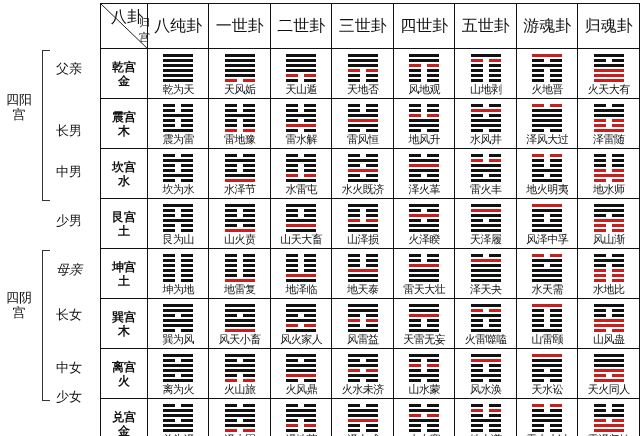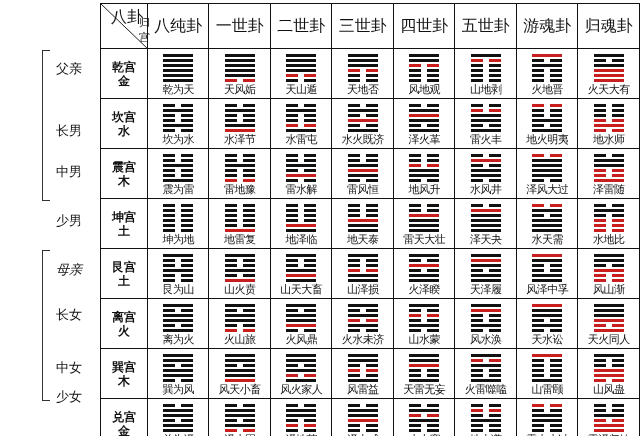--- a/index.html
+++ b/index.html
@@ -81,20 +81,24 @@
   .cname{
     font-size:11px;line-height:12px;display:block;
     letter-spacing:-0.5px;
   }
 </style>
 </head>
 <body>
 
 <div id="wrap">
 
+  <div class="side-col">
+    <div class="group-label" style="top:92px;">四阳宫</div>
+    <div class="group-label" style="top:290px;">四阴宫</div>
+  </div>
 
   <div class="row-label-col">
     <div class="brace" style="left:2px;top:50px;height:150px;"></div>
     <div class="brace-tick" style="left:2px;top:50px;width:8px;"></div>
     <div class="brace-tick" style="left:2px;top:200px;width:8px;"></div>
     <div class="brace" style="left:2px;top:250px;height:150px;"></div>
     <div class="brace-tick" style="left:2px;top:250px;width:8px;"></div>
     <div class="brace-tick" style="left:2px;top:400px;width:8px;"></div>
 
     <div class="row-label" style="top:60px;">父亲</div>
@@ -333,452 +337,662 @@
               </div>
               <div class="ln solid red">
                 <span class="seg"></span>
               </div>
             </div>
             <span class="cname">火天大有</span>
           </td>
         </tr>
         <tr>
           <td class="palace">
-            <span class="pn">坎宫</span>
-            <span class="pe">水</span>
-          </td>
-          <td class="cell">
-            <div class="hex">
-              <div class="ln broken">
-                <span class="seg"></span>
-                <span class="seg"></span>
-              </div>
-              <div class="ln solid">
-                <span class="seg"></span>
-              </div>
-              <div class="ln broken">
-                <span class="seg"></span>
-                <span class="seg"></span>
-              </div>
-              <div class="ln broken">
-                <span class="seg"></span>
-                <span class="seg"></span>
-              </div>
-              <div class="ln solid">
-                <span class="seg"></span>
-              </div>
-              <div class="ln broken">
-                <span class="seg"></span>
-                <span class="seg"></span>
-              </div>
-            </div>
-            <span class="cname">坎为水</span>
-          </td>
-          <td class="cell">
-            <div class="hex">
-              <div class="ln broken">
-                <span class="seg"></span>
-                <span class="seg"></span>
-              </div>
-              <div class="ln solid">
-                <span class="seg"></span>
-              </div>
-              <div class="ln broken">
-                <span class="seg"></span>
-                <span class="seg"></span>
-              </div>
-              <div class="ln broken">
-                <span class="seg"></span>
-                <span class="seg"></span>
-              </div>
-              <div class="ln solid">
-                <span class="seg"></span>
-              </div>
-              <div class="ln solid red">
-                <span class="seg"></span>
-              </div>
-            </div>
-            <span class="cname">水泽节</span>
-          </td>
-          <td class="cell">
-            <div class="hex">
-              <div class="ln broken">
-                <span class="seg"></span>
-                <span class="seg"></span>
-              </div>
-              <div class="ln solid">
-                <span class="seg"></span>
-              </div>
-              <div class="ln broken">
-                <span class="seg"></span>
-                <span class="seg"></span>
-              </div>
-              <div class="ln broken">
-                <span class="seg"></span>
-                <span class="seg"></span>
-              </div>
-              <div class="ln broken red">
-                <span class="seg"></span>
-                <span class="seg"></span>
-              </div>
-              <div class="ln solid">
-                <span class="seg"></span>
-              </div>
-            </div>
-            <span class="cname">水雷屯</span>
-          </td>
-          <td class="cell">
-            <div class="hex">
-              <div class="ln broken">
-                <span class="seg"></span>
-                <span class="seg"></span>
-              </div>
-              <div class="ln solid">
-                <span class="seg"></span>
-              </div>
-              <div class="ln broken">
-                <span class="seg"></span>
-                <span class="seg"></span>
-              </div>
-              <div class="ln solid red">
-                <span class="seg"></span>
-              </div>
-              <div class="ln broken">
-                <span class="seg"></span>
-                <span class="seg"></span>
-              </div>
-              <div class="ln solid">
-                <span class="seg"></span>
-              </div>
-            </div>
-            <span class="cname">水火既济</span>
-          </td>
-          <td class="cell">
-            <div class="hex">
-              <div class="ln broken">
-                <span class="seg"></span>
-                <span class="seg"></span>
-              </div>
-              <div class="ln solid">
-                <span class="seg"></span>
-              </div>
-              <div class="ln solid red">
-                <span class="seg"></span>
-              </div>
-              <div class="ln solid">
-                <span class="seg"></span>
-              </div>
-              <div class="ln broken">
-                <span class="seg"></span>
-                <span class="seg"></span>
-              </div>
-              <div class="ln solid">
-                <span class="seg"></span>
-              </div>
-            </div>
-            <span class="cname">泽火革</span>
-          </td>
-          <td class="cell">
-            <div class="hex">
-              <div class="ln broken">
-                <span class="seg"></span>
-                <span class="seg"></span>
-              </div>
-              <div class="ln broken red">
-                <span class="seg"></span>
-                <span class="seg"></span>
-              </div>
-              <div class="ln solid">
-                <span class="seg"></span>
-              </div>
-              <div class="ln solid">
-                <span class="seg"></span>
-              </div>
-              <div class="ln broken">
-                <span class="seg"></span>
-                <span class="seg"></span>
-              </div>
-              <div class="ln solid">
-                <span class="seg"></span>
-              </div>
-            </div>
-            <span class="cname">雷火丰</span>
-          </td>
-          <td class="cell">
-            <div class="hex">
-              <div class="ln broken red">
-                <span class="seg"></span>
-                <span class="seg"></span>
-              </div>
-              <div class="ln broken">
-                <span class="seg"></span>
-                <span class="seg"></span>
-              </div>
-              <div class="ln broken">
-                <span class="seg"></span>
-                <span class="seg"></span>
-              </div>
-              <div class="ln solid">
-                <span class="seg"></span>
-              </div>
-              <div class="ln broken">
-                <span class="seg"></span>
-                <span class="seg"></span>
-              </div>
-              <div class="ln solid">
-                <span class="seg"></span>
-              </div>
-            </div>
-            <span class="cname">地火明夷</span>
-          </td>
-          <td class="cell">
-            <div class="hex">
-              <div class="ln broken">
-                <span class="seg"></span>
-                <span class="seg"></span>
-              </div>
-              <div class="ln broken">
-                <span class="seg"></span>
-                <span class="seg"></span>
-              </div>
-              <div class="ln broken">
-                <span class="seg"></span>
-                <span class="seg"></span>
-              </div>
-              <div class="ln broken red">
-                <span class="seg"></span>
-                <span class="seg"></span>
-              </div>
-              <div class="ln solid red">
-                <span class="seg"></span>
-              </div>
-              <div class="ln broken red">
-                <span class="seg"></span>
-                <span class="seg"></span>
-              </div>
-            </div>
-            <span class="cname">地水师</span>
+            <span class="pn">震宫</span>
+            <span class="pe">木</span>
+          </td>
+          <td class="cell">
+            <div class="hex">
+              <div class="ln broken">
+                <span class="seg"></span>
+                <span class="seg"></span>
+              </div>
+              <div class="ln broken">
+                <span class="seg"></span>
+                <span class="seg"></span>
+              </div>
+              <div class="ln solid">
+                <span class="seg"></span>
+              </div>
+              <div class="ln broken">
+                <span class="seg"></span>
+                <span class="seg"></span>
+              </div>
+              <div class="ln broken">
+                <span class="seg"></span>
+                <span class="seg"></span>
+              </div>
+              <div class="ln solid">
+                <span class="seg"></span>
+              </div>
+            </div>
+            <span class="cname">震为雷</span>
+          </td>
+          <td class="cell">
+            <div class="hex">
+              <div class="ln broken">
+                <span class="seg"></span>
+                <span class="seg"></span>
+              </div>
+              <div class="ln broken">
+                <span class="seg"></span>
+                <span class="seg"></span>
+              </div>
+              <div class="ln solid">
+                <span class="seg"></span>
+              </div>
+              <div class="ln broken">
+                <span class="seg"></span>
+                <span class="seg"></span>
+              </div>
+              <div class="ln broken">
+                <span class="seg"></span>
+                <span class="seg"></span>
+              </div>
+              <div class="ln broken red">
+                <span class="seg"></span>
+                <span class="seg"></span>
+              </div>
+            </div>
+            <span class="cname">雷地豫</span>
+          </td>
+          <td class="cell">
+            <div class="hex">
+              <div class="ln broken">
+                <span class="seg"></span>
+                <span class="seg"></span>
+              </div>
+              <div class="ln broken">
+                <span class="seg"></span>
+                <span class="seg"></span>
+              </div>
+              <div class="ln solid">
+                <span class="seg"></span>
+              </div>
+              <div class="ln broken">
+                <span class="seg"></span>
+                <span class="seg"></span>
+              </div>
+              <div class="ln solid red">
+                <span class="seg"></span>
+              </div>
+              <div class="ln broken">
+                <span class="seg"></span>
+                <span class="seg"></span>
+              </div>
+            </div>
+            <span class="cname">雷水解</span>
+          </td>
+          <td class="cell">
+            <div class="hex">
+              <div class="ln broken">
+                <span class="seg"></span>
+                <span class="seg"></span>
+              </div>
+              <div class="ln broken">
+                <span class="seg"></span>
+                <span class="seg"></span>
+              </div>
+              <div class="ln solid">
+                <span class="seg"></span>
+              </div>
+              <div class="ln solid red">
+                <span class="seg"></span>
+              </div>
+              <div class="ln solid">
+                <span class="seg"></span>
+              </div>
+              <div class="ln broken">
+                <span class="seg"></span>
+                <span class="seg"></span>
+              </div>
+            </div>
+            <span class="cname">雷风恒</span>
+          </td>
+          <td class="cell">
+            <div class="hex">
+              <div class="ln broken">
+                <span class="seg"></span>
+                <span class="seg"></span>
+              </div>
+              <div class="ln broken">
+                <span class="seg"></span>
+                <span class="seg"></span>
+              </div>
+              <div class="ln broken red">
+                <span class="seg"></span>
+                <span class="seg"></span>
+              </div>
+              <div class="ln solid">
+                <span class="seg"></span>
+              </div>
+              <div class="ln solid">
+                <span class="seg"></span>
+              </div>
+              <div class="ln broken">
+                <span class="seg"></span>
+                <span class="seg"></span>
+              </div>
+            </div>
+            <span class="cname">地风升</span>
+          </td>
+          <td class="cell">
+            <div class="hex">
+              <div class="ln broken">
+                <span class="seg"></span>
+                <span class="seg"></span>
+              </div>
+              <div class="ln solid red">
+                <span class="seg"></span>
+              </div>
+              <div class="ln broken">
+                <span class="seg"></span>
+                <span class="seg"></span>
+              </div>
+              <div class="ln solid">
+                <span class="seg"></span>
+              </div>
+              <div class="ln solid">
+                <span class="seg"></span>
+              </div>
+              <div class="ln broken">
+                <span class="seg"></span>
+                <span class="seg"></span>
+              </div>
+            </div>
+            <span class="cname">水风井</span>
+          </td>
+          <td class="cell">
+            <div class="hex">
+              <div class="ln broken red">
+                <span class="seg"></span>
+                <span class="seg"></span>
+              </div>
+              <div class="ln solid">
+                <span class="seg"></span>
+              </div>
+              <div class="ln solid">
+                <span class="seg"></span>
+              </div>
+              <div class="ln solid">
+                <span class="seg"></span>
+              </div>
+              <div class="ln solid">
+                <span class="seg"></span>
+              </div>
+              <div class="ln broken">
+                <span class="seg"></span>
+                <span class="seg"></span>
+              </div>
+            </div>
+            <span class="cname">泽风大过</span>
+          </td>
+          <td class="cell">
+            <div class="hex">
+              <div class="ln broken">
+                <span class="seg"></span>
+                <span class="seg"></span>
+              </div>
+              <div class="ln solid">
+                <span class="seg"></span>
+              </div>
+              <div class="ln solid">
+                <span class="seg"></span>
+              </div>
+              <div class="ln broken red">
+                <span class="seg"></span>
+                <span class="seg"></span>
+              </div>
+              <div class="ln broken red">
+                <span class="seg"></span>
+                <span class="seg"></span>
+              </div>
+              <div class="ln solid red">
+                <span class="seg"></span>
+              </div>
+            </div>
+            <span class="cname">泽雷随</span>
           </td>
         </tr>
         <tr>
           <td class="palace">
-            <span class="pn">震宫</span>
-            <span class="pe">木</span>
-          </td>
-          <td class="cell">
-            <div class="hex">
-              <div class="ln broken">
-                <span class="seg"></span>
-                <span class="seg"></span>
-              </div>
-              <div class="ln broken">
-                <span class="seg"></span>
-                <span class="seg"></span>
-              </div>
-              <div class="ln solid">
-                <span class="seg"></span>
-              </div>
-              <div class="ln broken">
-                <span class="seg"></span>
-                <span class="seg"></span>
-              </div>
-              <div class="ln broken">
-                <span class="seg"></span>
-                <span class="seg"></span>
-              </div>
-              <div class="ln solid">
-                <span class="seg"></span>
-              </div>
-            </div>
-            <span class="cname">震为雷</span>
-          </td>
-          <td class="cell">
-            <div class="hex">
-              <div class="ln broken">
-                <span class="seg"></span>
-                <span class="seg"></span>
-              </div>
-              <div class="ln broken">
-                <span class="seg"></span>
-                <span class="seg"></span>
-              </div>
-              <div class="ln solid">
-                <span class="seg"></span>
-              </div>
-              <div class="ln broken">
-                <span class="seg"></span>
-                <span class="seg"></span>
-              </div>
-              <div class="ln broken">
-                <span class="seg"></span>
-                <span class="seg"></span>
-              </div>
-              <div class="ln broken red">
-                <span class="seg"></span>
-                <span class="seg"></span>
-              </div>
-            </div>
-            <span class="cname">雷地豫</span>
-          </td>
-          <td class="cell">
-            <div class="hex">
-              <div class="ln broken">
-                <span class="seg"></span>
-                <span class="seg"></span>
-              </div>
-              <div class="ln broken">
-                <span class="seg"></span>
-                <span class="seg"></span>
-              </div>
-              <div class="ln solid">
-                <span class="seg"></span>
-              </div>
-              <div class="ln broken">
-                <span class="seg"></span>
-                <span class="seg"></span>
-              </div>
-              <div class="ln solid red">
-                <span class="seg"></span>
-              </div>
-              <div class="ln broken">
-                <span class="seg"></span>
-                <span class="seg"></span>
-              </div>
-            </div>
-            <span class="cname">雷水解</span>
-          </td>
-          <td class="cell">
-            <div class="hex">
-              <div class="ln broken">
-                <span class="seg"></span>
-                <span class="seg"></span>
-              </div>
-              <div class="ln broken">
-                <span class="seg"></span>
-                <span class="seg"></span>
-              </div>
-              <div class="ln solid">
-                <span class="seg"></span>
-              </div>
-              <div class="ln solid red">
-                <span class="seg"></span>
-              </div>
-              <div class="ln solid">
-                <span class="seg"></span>
-              </div>
-              <div class="ln broken">
-                <span class="seg"></span>
-                <span class="seg"></span>
-              </div>
-            </div>
-            <span class="cname">雷风恒</span>
-          </td>
-          <td class="cell">
-            <div class="hex">
-              <div class="ln broken">
-                <span class="seg"></span>
-                <span class="seg"></span>
-              </div>
-              <div class="ln broken">
-                <span class="seg"></span>
-                <span class="seg"></span>
-              </div>
-              <div class="ln broken red">
-                <span class="seg"></span>
-                <span class="seg"></span>
-              </div>
-              <div class="ln solid">
-                <span class="seg"></span>
-              </div>
-              <div class="ln solid">
-                <span class="seg"></span>
-              </div>
-              <div class="ln broken">
-                <span class="seg"></span>
-                <span class="seg"></span>
-              </div>
-            </div>
-            <span class="cname">地风升</span>
-          </td>
-          <td class="cell">
-            <div class="hex">
-              <div class="ln broken">
-                <span class="seg"></span>
-                <span class="seg"></span>
-              </div>
-              <div class="ln solid red">
-                <span class="seg"></span>
-              </div>
-              <div class="ln broken">
-                <span class="seg"></span>
-                <span class="seg"></span>
-              </div>
-              <div class="ln solid">
-                <span class="seg"></span>
-              </div>
-              <div class="ln solid">
-                <span class="seg"></span>
-              </div>
-              <div class="ln broken">
-                <span class="seg"></span>
-                <span class="seg"></span>
-              </div>
-            </div>
-            <span class="cname">水风井</span>
-          </td>
-          <td class="cell">
-            <div class="hex">
-              <div class="ln broken red">
-                <span class="seg"></span>
-                <span class="seg"></span>
-              </div>
-              <div class="ln solid">
-                <span class="seg"></span>
-              </div>
-              <div class="ln solid">
-                <span class="seg"></span>
-              </div>
-              <div class="ln solid">
-                <span class="seg"></span>
-              </div>
-              <div class="ln solid">
-                <span class="seg"></span>
-              </div>
-              <div class="ln broken">
-                <span class="seg"></span>
-                <span class="seg"></span>
-              </div>
-            </div>
-            <span class="cname">泽风大过</span>
-          </td>
-          <td class="cell">
-            <div class="hex">
-              <div class="ln broken">
-                <span class="seg"></span>
-                <span class="seg"></span>
-              </div>
-              <div class="ln solid">
-                <span class="seg"></span>
-              </div>
-              <div class="ln solid">
-                <span class="seg"></span>
-              </div>
-              <div class="ln broken red">
-                <span class="seg"></span>
-                <span class="seg"></span>
-              </div>
-              <div class="ln broken red">
-                <span class="seg"></span>
-                <span class="seg"></span>
-              </div>
-              <div class="ln solid red">
-                <span class="seg"></span>
-              </div>
-            </div>
-            <span class="cname">泽雷随</span>
+            <span class="pn">坎宫</span>
+            <span class="pe">水</span>
+          </td>
+          <td class="cell">
+            <div class="hex">
+              <div class="ln broken">
+                <span class="seg"></span>
+                <span class="seg"></span>
+              </div>
+              <div class="ln solid">
+                <span class="seg"></span>
+              </div>
+              <div class="ln broken">
+                <span class="seg"></span>
+                <span class="seg"></span>
+              </div>
+              <div class="ln broken">
+                <span class="seg"></span>
+                <span class="seg"></span>
+              </div>
+              <div class="ln solid">
+                <span class="seg"></span>
+              </div>
+              <div class="ln broken">
+                <span class="seg"></span>
+                <span class="seg"></span>
+              </div>
+            </div>
+            <span class="cname">坎为水</span>
+          </td>
+          <td class="cell">
+            <div class="hex">
+              <div class="ln broken">
+                <span class="seg"></span>
+                <span class="seg"></span>
+              </div>
+              <div class="ln solid">
+                <span class="seg"></span>
+              </div>
+              <div class="ln broken">
+                <span class="seg"></span>
+                <span class="seg"></span>
+              </div>
+              <div class="ln broken">
+                <span class="seg"></span>
+                <span class="seg"></span>
+              </div>
+              <div class="ln solid">
+                <span class="seg"></span>
+              </div>
+              <div class="ln solid red">
+                <span class="seg"></span>
+              </div>
+            </div>
+            <span class="cname">水泽节</span>
+          </td>
+          <td class="cell">
+            <div class="hex">
+              <div class="ln broken">
+                <span class="seg"></span>
+                <span class="seg"></span>
+              </div>
+              <div class="ln solid">
+                <span class="seg"></span>
+              </div>
+              <div class="ln broken">
+                <span class="seg"></span>
+                <span class="seg"></span>
+              </div>
+              <div class="ln broken">
+                <span class="seg"></span>
+                <span class="seg"></span>
+              </div>
+              <div class="ln broken red">
+                <span class="seg"></span>
+                <span class="seg"></span>
+              </div>
+              <div class="ln solid">
+                <span class="seg"></span>
+              </div>
+            </div>
+            <span class="cname">水雷屯</span>
+          </td>
+          <td class="cell">
+            <div class="hex">
+              <div class="ln broken">
+                <span class="seg"></span>
+                <span class="seg"></span>
+              </div>
+              <div class="ln solid">
+                <span class="seg"></span>
+              </div>
+              <div class="ln broken">
+                <span class="seg"></span>
+                <span class="seg"></span>
+              </div>
+              <div class="ln solid red">
+                <span class="seg"></span>
+              </div>
+              <div class="ln broken">
+                <span class="seg"></span>
+                <span class="seg"></span>
+              </div>
+              <div class="ln solid">
+                <span class="seg"></span>
+              </div>
+            </div>
+            <span class="cname">水火既济</span>
+          </td>
+          <td class="cell">
+            <div class="hex">
+              <div class="ln broken">
+                <span class="seg"></span>
+                <span class="seg"></span>
+              </div>
+              <div class="ln solid">
+                <span class="seg"></span>
+              </div>
+              <div class="ln solid red">
+                <span class="seg"></span>
+              </div>
+              <div class="ln solid">
+                <span class="seg"></span>
+              </div>
+              <div class="ln broken">
+                <span class="seg"></span>
+                <span class="seg"></span>
+              </div>
+              <div class="ln solid">
+                <span class="seg"></span>
+              </div>
+            </div>
+            <span class="cname">泽火革</span>
+          </td>
+          <td class="cell">
+            <div class="hex">
+              <div class="ln broken">
+                <span class="seg"></span>
+                <span class="seg"></span>
+              </div>
+              <div class="ln broken red">
+                <span class="seg"></span>
+                <span class="seg"></span>
+              </div>
+              <div class="ln solid">
+                <span class="seg"></span>
+              </div>
+              <div class="ln solid">
+                <span class="seg"></span>
+              </div>
+              <div class="ln broken">
+                <span class="seg"></span>
+                <span class="seg"></span>
+              </div>
+              <div class="ln solid">
+                <span class="seg"></span>
+              </div>
+            </div>
+            <span class="cname">雷火丰</span>
+          </td>
+          <td class="cell">
+            <div class="hex">
+              <div class="ln broken red">
+                <span class="seg"></span>
+                <span class="seg"></span>
+              </div>
+              <div class="ln broken">
+                <span class="seg"></span>
+                <span class="seg"></span>
+              </div>
+              <div class="ln broken">
+                <span class="seg"></span>
+                <span class="seg"></span>
+              </div>
+              <div class="ln solid">
+                <span class="seg"></span>
+              </div>
+              <div class="ln broken">
+                <span class="seg"></span>
+                <span class="seg"></span>
+              </div>
+              <div class="ln solid">
+                <span class="seg"></span>
+              </div>
+            </div>
+            <span class="cname">地火明夷</span>
+          </td>
+          <td class="cell">
+            <div class="hex">
+              <div class="ln broken">
+                <span class="seg"></span>
+                <span class="seg"></span>
+              </div>
+              <div class="ln broken">
+                <span class="seg"></span>
+                <span class="seg"></span>
+              </div>
+              <div class="ln broken">
+                <span class="seg"></span>
+                <span class="seg"></span>
+              </div>
+              <div class="ln broken red">
+                <span class="seg"></span>
+                <span class="seg"></span>
+              </div>
+              <div class="ln solid red">
+                <span class="seg"></span>
+              </div>
+              <div class="ln broken red">
+                <span class="seg"></span>
+                <span class="seg"></span>
+              </div>
+            </div>
+            <span class="cname">地水师</span>
+          </td>
+        </tr>
+        <tr>
+          <td class="palace">
+            <span class="pn">艮宫</span>
+            <span class="pe">土</span>
+          </td>
+          <td class="cell">
+            <div class="hex">
+              <div class="ln solid">
+                <span class="seg"></span>
+              </div>
+              <div class="ln broken">
+                <span class="seg"></span>
+                <span class="seg"></span>
+              </div>
+              <div class="ln broken">
+                <span class="seg"></span>
+                <span class="seg"></span>
+              </div>
+              <div class="ln solid">
+                <span class="seg"></span>
+              </div>
+              <div class="ln broken">
+                <span class="seg"></span>
+                <span class="seg"></span>
+              </div>
+              <div class="ln broken">
+                <span class="seg"></span>
+                <span class="seg"></span>
+              </div>
+            </div>
+            <span class="cname">艮为山</span>
+          </td>
+          <td class="cell">
+            <div class="hex">
+              <div class="ln solid">
+                <span class="seg"></span>
+              </div>
+              <div class="ln broken">
+                <span class="seg"></span>
+                <span class="seg"></span>
+              </div>
+              <div class="ln broken">
+                <span class="seg"></span>
+                <span class="seg"></span>
+              </div>
+              <div class="ln solid">
+                <span class="seg"></span>
+              </div>
+              <div class="ln broken">
+                <span class="seg"></span>
+                <span class="seg"></span>
+              </div>
+              <div class="ln solid red">
+                <span class="seg"></span>
+              </div>
+            </div>
+            <span class="cname">山火贲</span>
+          </td>
+          <td class="cell">
+            <div class="hex">
+              <div class="ln solid">
+                <span class="seg"></span>
+              </div>
+              <div class="ln broken">
+                <span class="seg"></span>
+                <span class="seg"></span>
+              </div>
+              <div class="ln broken">
+                <span class="seg"></span>
+                <span class="seg"></span>
+              </div>
+              <div class="ln solid">
+                <span class="seg"></span>
+              </div>
+              <div class="ln solid red">
+                <span class="seg"></span>
+              </div>
+              <div class="ln solid">
+                <span class="seg"></span>
+              </div>
+            </div>
+            <span class="cname">山天大畜</span>
+          </td>
+          <td class="cell">
+            <div class="hex">
+              <div class="ln solid">
+                <span class="seg"></span>
+              </div>
+              <div class="ln broken">
+                <span class="seg"></span>
+                <span class="seg"></span>
+              </div>
+              <div class="ln broken">
+                <span class="seg"></span>
+                <span class="seg"></span>
+              </div>
+              <div class="ln broken red">
+                <span class="seg"></span>
+                <span class="seg"></span>
+              </div>
+              <div class="ln solid">
+                <span class="seg"></span>
+              </div>
+              <div class="ln solid">
+                <span class="seg"></span>
+              </div>
+            </div>
+            <span class="cname">山泽损</span>
+          </td>
+          <td class="cell">
+            <div class="hex">
+              <div class="ln solid">
+                <span class="seg"></span>
+              </div>
+              <div class="ln broken">
+                <span class="seg"></span>
+                <span class="seg"></span>
+              </div>
+              <div class="ln solid red">
+                <span class="seg"></span>
+              </div>
+              <div class="ln broken">
+                <span class="seg"></span>
+                <span class="seg"></span>
+              </div>
+              <div class="ln solid">
+                <span class="seg"></span>
+              </div>
+              <div class="ln solid">
+                <span class="seg"></span>
+              </div>
+            </div>
+            <span class="cname">火泽睽</span>
+          </td>
+          <td class="cell">
+            <div class="hex">
+              <div class="ln solid">
+                <span class="seg"></span>
+              </div>
+              <div class="ln solid red">
+                <span class="seg"></span>
+              </div>
+              <div class="ln solid">
+                <span class="seg"></span>
+              </div>
+              <div class="ln broken">
+                <span class="seg"></span>
+                <span class="seg"></span>
+              </div>
+              <div class="ln solid">
+                <span class="seg"></span>
+              </div>
+              <div class="ln solid">
+                <span class="seg"></span>
+              </div>
+            </div>
+            <span class="cname">天泽履</span>
+          </td>
+          <td class="cell">
+            <div class="hex">
+              <div class="ln solid red">
+                <span class="seg"></span>
+              </div>
+              <div class="ln solid">
+                <span class="seg"></span>
+              </div>
+              <div class="ln broken">
+                <span class="seg"></span>
+                <span class="seg"></span>
+              </div>
+              <div class="ln broken">
+                <span class="seg"></span>
+                <span class="seg"></span>
+              </div>
+              <div class="ln solid">
+                <span class="seg"></span>
+              </div>
+              <div class="ln solid">
+                <span class="seg"></span>
+              </div>
+            </div>
+            <span class="cname">风泽中孚</span>
+          </td>
+          <td class="cell">
+            <div class="hex">
+              <div class="ln solid">
+                <span class="seg"></span>
+              </div>
+              <div class="ln solid">
+                <span class="seg"></span>
+              </div>
+              <div class="ln broken">
+                <span class="seg"></span>
+                <span class="seg"></span>
+              </div>
+              <div class="ln solid red">
+                <span class="seg"></span>
+              </div>
+              <div class="ln broken red">
+                <span class="seg"></span>
+                <span class="seg"></span>
+              </div>
+              <div class="ln broken red">
+                <span class="seg"></span>
+                <span class="seg"></span>
+              </div>
+            </div>
+            <span class="cname">风山渐</span>
           </td>
         </tr>
         <tr>
           <td class="palace">
             <span class="pn">坤宫</span>
             <span class="pe">土</span>
           </td>
           <td class="cell">
             <div class="hex">
               <div class="ln broken">
@@ -987,226 +1201,226 @@
               <div class="ln broken red">
                 <span class="seg"></span>
                 <span class="seg"></span>
               </div>
             </div>
             <span class="cname">水地比</span>
           </td>
         </tr>
         <tr>
           <td class="palace">
-            <span class="pn">艮宫</span>
-            <span class="pe">土</span>
-          </td>
-          <td class="cell">
-            <div class="hex">
-              <div class="ln solid">
-                <span class="seg"></span>
-              </div>
-              <div class="ln broken">
-                <span class="seg"></span>
-                <span class="seg"></span>
-              </div>
-              <div class="ln broken">
-                <span class="seg"></span>
-                <span class="seg"></span>
-              </div>
-              <div class="ln solid">
-                <span class="seg"></span>
-              </div>
-              <div class="ln broken">
-                <span class="seg"></span>
-                <span class="seg"></span>
-              </div>
-              <div class="ln broken">
-                <span class="seg"></span>
-                <span class="seg"></span>
-              </div>
-            </div>
-            <span class="cname">艮为山</span>
-          </td>
-          <td class="cell">
-            <div class="hex">
-              <div class="ln solid">
-                <span class="seg"></span>
-              </div>
-              <div class="ln broken">
-                <span class="seg"></span>
-                <span class="seg"></span>
-              </div>
-              <div class="ln broken">
-                <span class="seg"></span>
-                <span class="seg"></span>
-              </div>
-              <div class="ln solid">
-                <span class="seg"></span>
-              </div>
-              <div class="ln broken">
-                <span class="seg"></span>
-                <span class="seg"></span>
-              </div>
-              <div class="ln solid red">
-                <span class="seg"></span>
-              </div>
-            </div>
-            <span class="cname">山火贲</span>
-          </td>
-          <td class="cell">
-            <div class="hex">
-              <div class="ln solid">
-                <span class="seg"></span>
-              </div>
-              <div class="ln broken">
-                <span class="seg"></span>
-                <span class="seg"></span>
-              </div>
-              <div class="ln broken">
-                <span class="seg"></span>
-                <span class="seg"></span>
-              </div>
-              <div class="ln solid">
-                <span class="seg"></span>
-              </div>
-              <div class="ln solid red">
-                <span class="seg"></span>
-              </div>
-              <div class="ln solid">
-                <span class="seg"></span>
-              </div>
-            </div>
-            <span class="cname">山天大畜</span>
-          </td>
-          <td class="cell">
-            <div class="hex">
-              <div class="ln solid">
-                <span class="seg"></span>
-              </div>
-              <div class="ln broken">
-                <span class="seg"></span>
-                <span class="seg"></span>
-              </div>
-              <div class="ln broken">
-                <span class="seg"></span>
-                <span class="seg"></span>
-              </div>
-              <div class="ln broken red">
-                <span class="seg"></span>
-                <span class="seg"></span>
-              </div>
-              <div class="ln solid">
-                <span class="seg"></span>
-              </div>
-              <div class="ln solid">
-                <span class="seg"></span>
-              </div>
-            </div>
-            <span class="cname">山泽损</span>
-          </td>
-          <td class="cell">
-            <div class="hex">
-              <div class="ln solid">
-                <span class="seg"></span>
-              </div>
-              <div class="ln broken">
-                <span class="seg"></span>
-                <span class="seg"></span>
-              </div>
-              <div class="ln solid red">
-                <span class="seg"></span>
-              </div>
-              <div class="ln broken">
-                <span class="seg"></span>
-                <span class="seg"></span>
-              </div>
-              <div class="ln solid">
-                <span class="seg"></span>
-              </div>
-              <div class="ln solid">
-                <span class="seg"></span>
-              </div>
-            </div>
-            <span class="cname">火泽睽</span>
-          </td>
-          <td class="cell">
-            <div class="hex">
-              <div class="ln solid">
-                <span class="seg"></span>
-              </div>
-              <div class="ln solid red">
-                <span class="seg"></span>
-              </div>
-              <div class="ln solid">
-                <span class="seg"></span>
-              </div>
-              <div class="ln broken">
-                <span class="seg"></span>
-                <span class="seg"></span>
-              </div>
-              <div class="ln solid">
-                <span class="seg"></span>
-              </div>
-              <div class="ln solid">
-                <span class="seg"></span>
-              </div>
-            </div>
-            <span class="cname">天泽履</span>
-          </td>
-          <td class="cell">
-            <div class="hex">
-              <div class="ln solid red">
-                <span class="seg"></span>
-              </div>
-              <div class="ln solid">
-                <span class="seg"></span>
-              </div>
-              <div class="ln broken">
-                <span class="seg"></span>
-                <span class="seg"></span>
-              </div>
-              <div class="ln broken">
-                <span class="seg"></span>
-                <span class="seg"></span>
-              </div>
-              <div class="ln solid">
-                <span class="seg"></span>
-              </div>
-              <div class="ln solid">
-                <span class="seg"></span>
-              </div>
-            </div>
-            <span class="cname">风泽中孚</span>
-          </td>
-          <td class="cell">
-            <div class="hex">
-              <div class="ln solid">
-                <span class="seg"></span>
-              </div>
-              <div class="ln solid">
-                <span class="seg"></span>
-              </div>
-              <div class="ln broken">
-                <span class="seg"></span>
-                <span class="seg"></span>
-              </div>
-              <div class="ln solid red">
-                <span class="seg"></span>
-              </div>
-              <div class="ln broken red">
-                <span class="seg"></span>
-                <span class="seg"></span>
-              </div>
-              <div class="ln broken red">
-                <span class="seg"></span>
-                <span class="seg"></span>
-              </div>
-            </div>
-            <span class="cname">风山渐</span>
+            <span class="pn">巽宫</span>
+            <span class="pe">木</span>
+          </td>
+          <td class="cell">
+            <div class="hex">
+              <div class="ln solid">
+                <span class="seg"></span>
+              </div>
+              <div class="ln solid">
+                <span class="seg"></span>
+              </div>
+              <div class="ln broken">
+                <span class="seg"></span>
+                <span class="seg"></span>
+              </div>
+              <div class="ln solid">
+                <span class="seg"></span>
+              </div>
+              <div class="ln solid">
+                <span class="seg"></span>
+              </div>
+              <div class="ln broken">
+                <span class="seg"></span>
+                <span class="seg"></span>
+              </div>
+            </div>
+            <span class="cname">巽为风</span>
+          </td>
+          <td class="cell">
+            <div class="hex">
+              <div class="ln solid">
+                <span class="seg"></span>
+              </div>
+              <div class="ln solid">
+                <span class="seg"></span>
+              </div>
+              <div class="ln broken">
+                <span class="seg"></span>
+                <span class="seg"></span>
+              </div>
+              <div class="ln solid">
+                <span class="seg"></span>
+              </div>
+              <div class="ln solid">
+                <span class="seg"></span>
+              </div>
+              <div class="ln solid red">
+                <span class="seg"></span>
+              </div>
+            </div>
+            <span class="cname">风天小畜</span>
+          </td>
+          <td class="cell">
+            <div class="hex">
+              <div class="ln solid">
+                <span class="seg"></span>
+              </div>
+              <div class="ln solid">
+                <span class="seg"></span>
+              </div>
+              <div class="ln broken">
+                <span class="seg"></span>
+                <span class="seg"></span>
+              </div>
+              <div class="ln solid">
+                <span class="seg"></span>
+              </div>
+              <div class="ln broken red">
+                <span class="seg"></span>
+                <span class="seg"></span>
+              </div>
+              <div class="ln solid">
+                <span class="seg"></span>
+              </div>
+            </div>
+            <span class="cname">风火家人</span>
+          </td>
+          <td class="cell">
+            <div class="hex">
+              <div class="ln solid">
+                <span class="seg"></span>
+              </div>
+              <div class="ln solid">
+                <span class="seg"></span>
+              </div>
+              <div class="ln broken">
+                <span class="seg"></span>
+                <span class="seg"></span>
+              </div>
+              <div class="ln broken red">
+                <span class="seg"></span>
+                <span class="seg"></span>
+              </div>
+              <div class="ln broken">
+                <span class="seg"></span>
+                <span class="seg"></span>
+              </div>
+              <div class="ln solid">
+                <span class="seg"></span>
+              </div>
+            </div>
+            <span class="cname">风雷益</span>
+          </td>
+          <td class="cell">
+            <div class="hex">
+              <div class="ln solid">
+                <span class="seg"></span>
+              </div>
+              <div class="ln solid">
+                <span class="seg"></span>
+              </div>
+              <div class="ln solid red">
+                <span class="seg"></span>
+              </div>
+              <div class="ln broken">
+                <span class="seg"></span>
+                <span class="seg"></span>
+              </div>
+              <div class="ln broken">
+                <span class="seg"></span>
+                <span class="seg"></span>
+              </div>
+              <div class="ln solid">
+                <span class="seg"></span>
+              </div>
+            </div>
+            <span class="cname">天雷无妄</span>
+          </td>
+          <td class="cell">
+            <div class="hex">
+              <div class="ln solid">
+                <span class="seg"></span>
+              </div>
+              <div class="ln broken red">
+                <span class="seg"></span>
+                <span class="seg"></span>
+              </div>
+              <div class="ln solid">
+                <span class="seg"></span>
+              </div>
+              <div class="ln broken">
+                <span class="seg"></span>
+                <span class="seg"></span>
+              </div>
+              <div class="ln broken">
+                <span class="seg"></span>
+                <span class="seg"></span>
+              </div>
+              <div class="ln solid">
+                <span class="seg"></span>
+              </div>
+            </div>
+            <span class="cname">火雷噬嗑</span>
+          </td>
+          <td class="cell">
+            <div class="hex">
+              <div class="ln solid red">
+                <span class="seg"></span>
+              </div>
+              <div class="ln broken">
+                <span class="seg"></span>
+                <span class="seg"></span>
+              </div>
+              <div class="ln broken">
+                <span class="seg"></span>
+                <span class="seg"></span>
+              </div>
+              <div class="ln broken">
+                <span class="seg"></span>
+                <span class="seg"></span>
+              </div>
+              <div class="ln broken">
+                <span class="seg"></span>
+                <span class="seg"></span>
+              </div>
+              <div class="ln solid">
+                <span class="seg"></span>
+              </div>
+            </div>
+            <span class="cname">山雷颐</span>
+          </td>
+          <td class="cell">
+            <div class="hex">
+              <div class="ln solid">
+                <span class="seg"></span>
+              </div>
+              <div class="ln broken">
+                <span class="seg"></span>
+                <span class="seg"></span>
+              </div>
+              <div class="ln broken">
+                <span class="seg"></span>
+                <span class="seg"></span>
+              </div>
+              <div class="ln solid red">
+                <span class="seg"></span>
+              </div>
+              <div class="ln solid red">
+                <span class="seg"></span>
+              </div>
+              <div class="ln broken red">
+                <span class="seg"></span>
+                <span class="seg"></span>
+              </div>
+            </div>
+            <span class="cname">山风蛊</span>
           </td>
         </tr>
         <tr>
           <td class="palace">
             <span class="pn">离宫</span>
             <span class="pe">火</span>
           </td>
           <td class="cell">
             <div class="hex">
               <div class="ln solid">
@@ -1403,230 +1617,20 @@
               </div>
               <div class="ln broken red">
                 <span class="seg"></span>
                 <span class="seg"></span>
               </div>
               <div class="ln solid red">
                 <span class="seg"></span>
               </div>
             </div>
             <span class="cname">天火同人</span>
-          </td>
-        </tr>
-        <tr>
-          <td class="palace">
-            <span class="pn">巽宫</span>
-            <span class="pe">木</span>
-          </td>
-          <td class="cell">
-            <div class="hex">
-              <div class="ln solid">
-                <span class="seg"></span>
-              </div>
-              <div class="ln solid">
-                <span class="seg"></span>
-              </div>
-              <div class="ln broken">
-                <span class="seg"></span>
-                <span class="seg"></span>
-              </div>
-              <div class="ln solid">
-                <span class="seg"></span>
-              </div>
-              <div class="ln solid">
-                <span class="seg"></span>
-              </div>
-              <div class="ln broken">
-                <span class="seg"></span>
-                <span class="seg"></span>
-              </div>
-            </div>
-            <span class="cname">巽为风</span>
-          </td>
-          <td class="cell">
-            <div class="hex">
-              <div class="ln solid">
-                <span class="seg"></span>
-              </div>
-              <div class="ln solid">
-                <span class="seg"></span>
-              </div>
-              <div class="ln broken">
-                <span class="seg"></span>
-                <span class="seg"></span>
-              </div>
-              <div class="ln solid">
-                <span class="seg"></span>
-              </div>
-              <div class="ln solid">
-                <span class="seg"></span>
-              </div>
-              <div class="ln solid red">
-                <span class="seg"></span>
-              </div>
-            </div>
-            <span class="cname">风天小畜</span>
-          </td>
-          <td class="cell">
-            <div class="hex">
-              <div class="ln solid">
-                <span class="seg"></span>
-              </div>
-              <div class="ln solid">
-                <span class="seg"></span>
-              </div>
-              <div class="ln broken">
-                <span class="seg"></span>
-                <span class="seg"></span>
-              </div>
-              <div class="ln solid">
-                <span class="seg"></span>
-              </div>
-              <div class="ln broken red">
-                <span class="seg"></span>
-                <span class="seg"></span>
-              </div>
-              <div class="ln solid">
-                <span class="seg"></span>
-              </div>
-            </div>
-            <span class="cname">风火家人</span>
-          </td>
-          <td class="cell">
-            <div class="hex">
-              <div class="ln solid">
-                <span class="seg"></span>
-              </div>
-              <div class="ln solid">
-                <span class="seg"></span>
-              </div>
-              <div class="ln broken">
-                <span class="seg"></span>
-                <span class="seg"></span>
-              </div>
-              <div class="ln broken red">
-                <span class="seg"></span>
-                <span class="seg"></span>
-              </div>
-              <div class="ln broken">
-                <span class="seg"></span>
-                <span class="seg"></span>
-              </div>
-              <div class="ln solid">
-                <span class="seg"></span>
-              </div>
-            </div>
-            <span class="cname">风雷益</span>
-          </td>
-          <td class="cell">
-            <div class="hex">
-              <div class="ln solid">
-                <span class="seg"></span>
-              </div>
-              <div class="ln solid">
-                <span class="seg"></span>
-              </div>
-              <div class="ln solid red">
-                <span class="seg"></span>
-              </div>
-              <div class="ln broken">
-                <span class="seg"></span>
-                <span class="seg"></span>
-              </div>
-              <div class="ln broken">
-                <span class="seg"></span>
-                <span class="seg"></span>
-              </div>
-              <div class="ln solid">
-                <span class="seg"></span>
-              </div>
-            </div>
-            <span class="cname">天雷无妄</span>
-          </td>
-          <td class="cell">
-            <div class="hex">
-              <div class="ln solid">
-                <span class="seg"></span>
-              </div>
-              <div class="ln broken red">
-                <span class="seg"></span>
-                <span class="seg"></span>
-              </div>
-              <div class="ln solid">
-                <span class="seg"></span>
-              </div>
-              <div class="ln broken">
-                <span class="seg"></span>
-                <span class="seg"></span>
-              </div>
-              <div class="ln broken">
-                <span class="seg"></span>
-                <span class="seg"></span>
-              </div>
-              <div class="ln solid">
-                <span class="seg"></span>
-              </div>
-            </div>
-            <span class="cname">火雷噬嗑</span>
-          </td>
-          <td class="cell">
-            <div class="hex">
-              <div class="ln solid red">
-                <span class="seg"></span>
-              </div>
-              <div class="ln broken">
-                <span class="seg"></span>
-                <span class="seg"></span>
-              </div>
-              <div class="ln broken">
-                <span class="seg"></span>
-                <span class="seg"></span>
-              </div>
-              <div class="ln broken">
-                <span class="seg"></span>
-                <span class="seg"></span>
-              </div>
-              <div class="ln broken">
-                <span class="seg"></span>
-                <span class="seg"></span>
-              </div>
-              <div class="ln solid">
-                <span class="seg"></span>
-              </div>
-            </div>
-            <span class="cname">山雷颐</span>
-          </td>
-          <td class="cell">
-            <div class="hex">
-              <div class="ln solid">
-                <span class="seg"></span>
-              </div>
-              <div class="ln broken">
-                <span class="seg"></span>
-                <span class="seg"></span>
-              </div>
-              <div class="ln broken">
-                <span class="seg"></span>
-                <span class="seg"></span>
-              </div>
-              <div class="ln solid red">
-                <span class="seg"></span>
-              </div>
-              <div class="ln solid red">
-                <span class="seg"></span>
-              </div>
-              <div class="ln broken red">
-                <span class="seg"></span>
-                <span class="seg"></span>
-              </div>
-            </div>
-            <span class="cname">山风蛊</span>
           </td>
         </tr>
         <tr>
           <td class="palace">
             <span class="pn">兑宫</span>
             <span class="pe">金</span>
           </td>
           <td class="cell">
             <div class="hex">
               <div class="ln broken">

